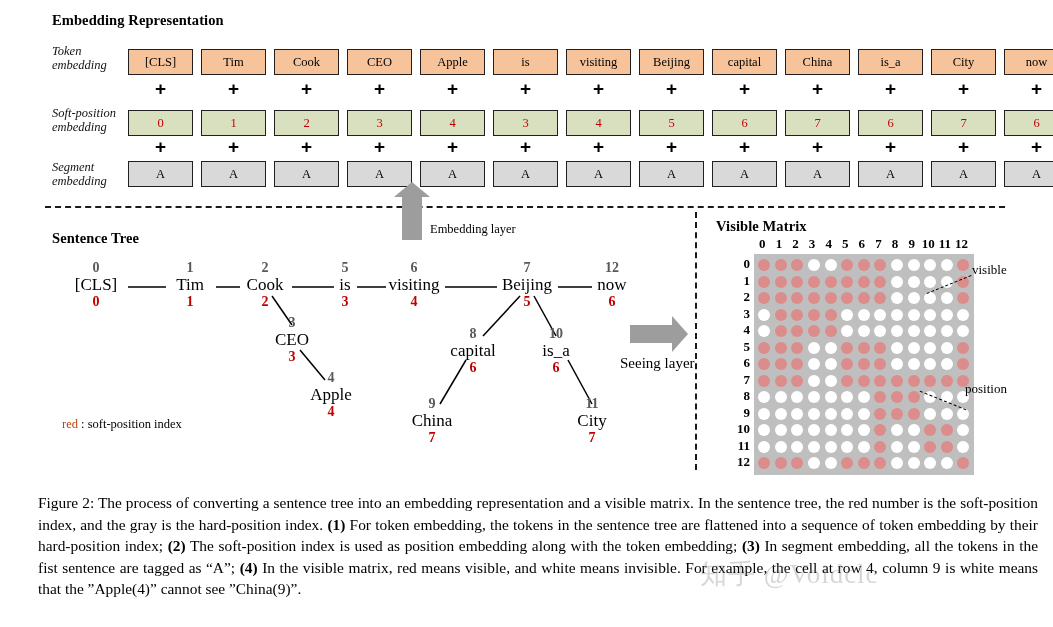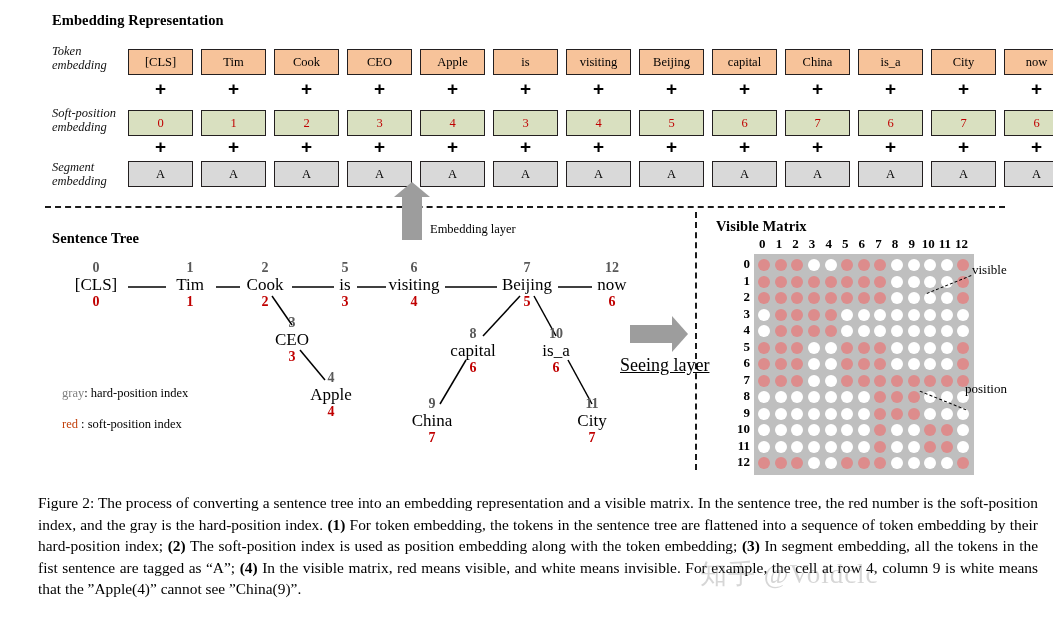--- a/index.html
+++ b/index.html
@@ -78,21 +78,21 @@
 
   .arrow-right{
     position:absolute;left:630px;top:325px;width:42px;height:18px;
     background:#9d9d9d;
   }
   .arrow-right::after{
     content:"";position:absolute;left:42px;top:-9px;
     border-top:18px solid transparent;border-bottom:18px solid transparent;
     border-left:16px solid #9d9d9d;
   }
-  #seeing-layer-text{position:absolute;left:620px;top:355px;font-size:18px;text-decoration:underline;}
+  #seeing-layer-text{position:absolute;left:620px;top:355px;font-size:15px;}
 
   
   #tree-area{position:absolute;left:0;top:0;width:700px;height:480px;}
   .node{position:absolute;text-align:center;transform:translateX(-50%);}
   .node .hard{font-size:14px;font-weight:bold;color:#595959;line-height:15px;
                font-family:"Liberation Serif",serif;}
   .node .word{font-size:17px;color:#000;line-height:19px;white-space:nowrap;}
   .node .soft{font-size:14px;color:#c00000;line-height:15px;font-weight:bold;}
 
   .legend{position:absolute;font-size:12.5px;line-height:24px;}
@@ -314,23 +314,20 @@
         <div class="word">China</div>
         <div class="soft">7</div>
       </div>
       <div class="node" style="left: 592px; top: 396px;">
         <div class="hard">11</div>
         <div class="word">City</div>
         <div class="soft">7</div>
       </div>
     </div>
 
-  <div class="legend" id="legend-gray">
-    <span class="k">gray</span><span>: hard-position index</span>
-  </div>
   <div class="legend" id="legend-red">
     <span class="k">red</span><span> : soft-position index</span>
   </div>
 
   <div class="section-title" id="matrix-title">Visible Matrix</div>
 
   <div id="matrix-wrap">
     <div id="col-head">
         <span>0</span>
         <span>1</span>

